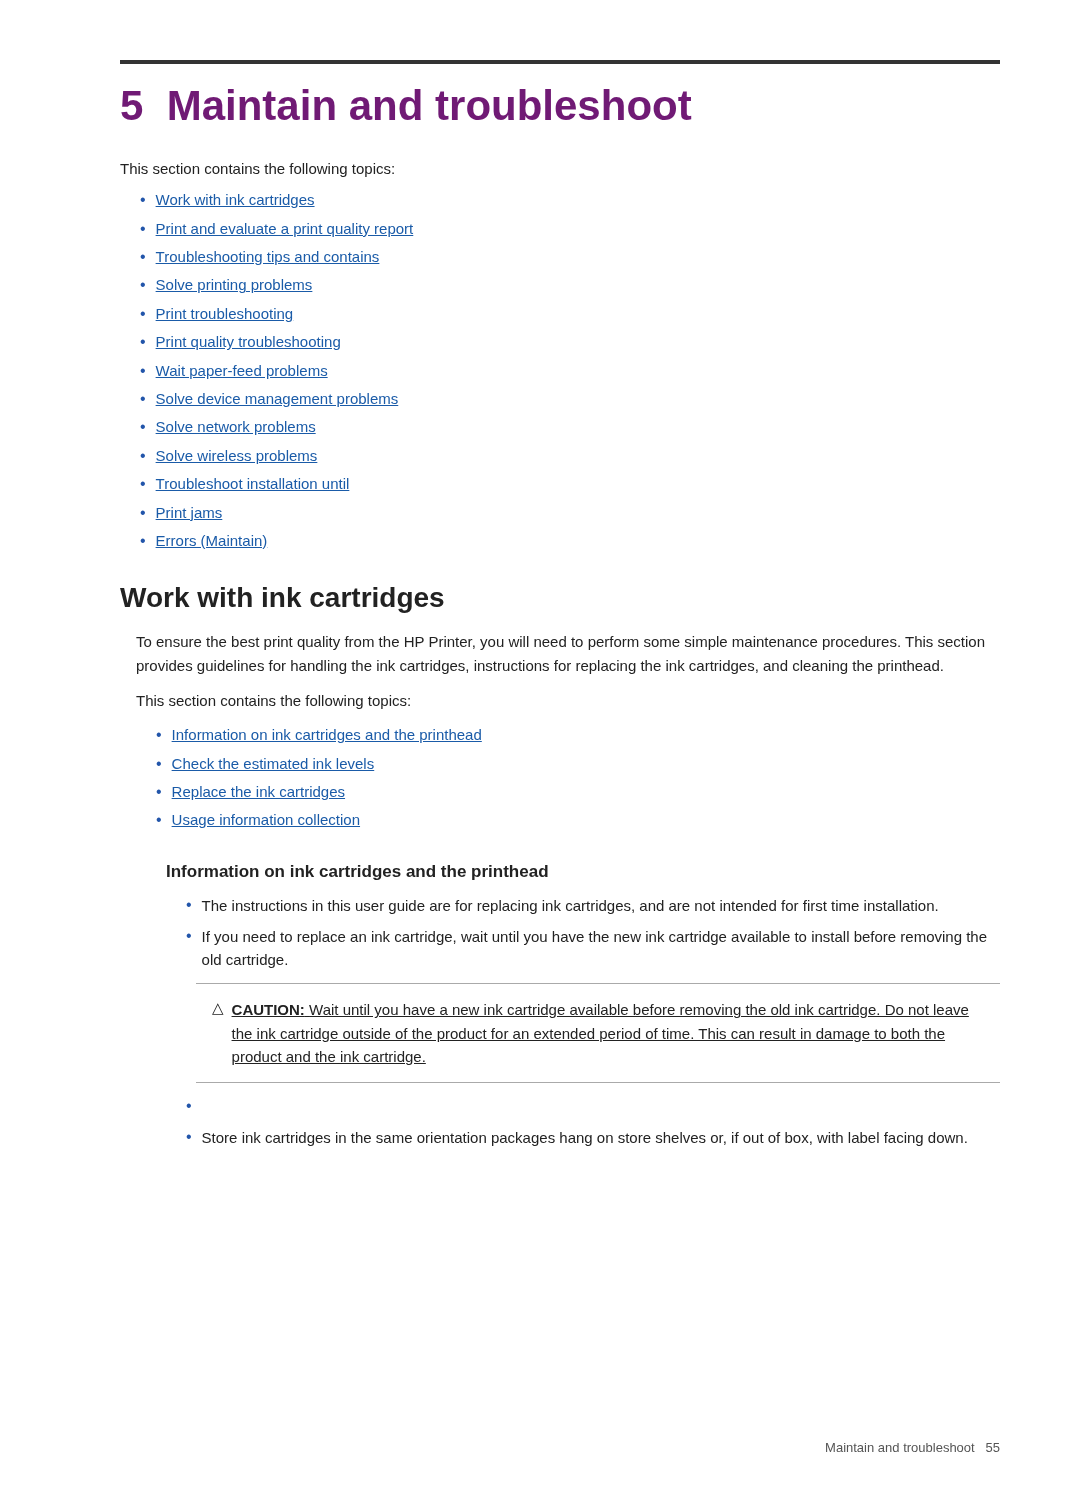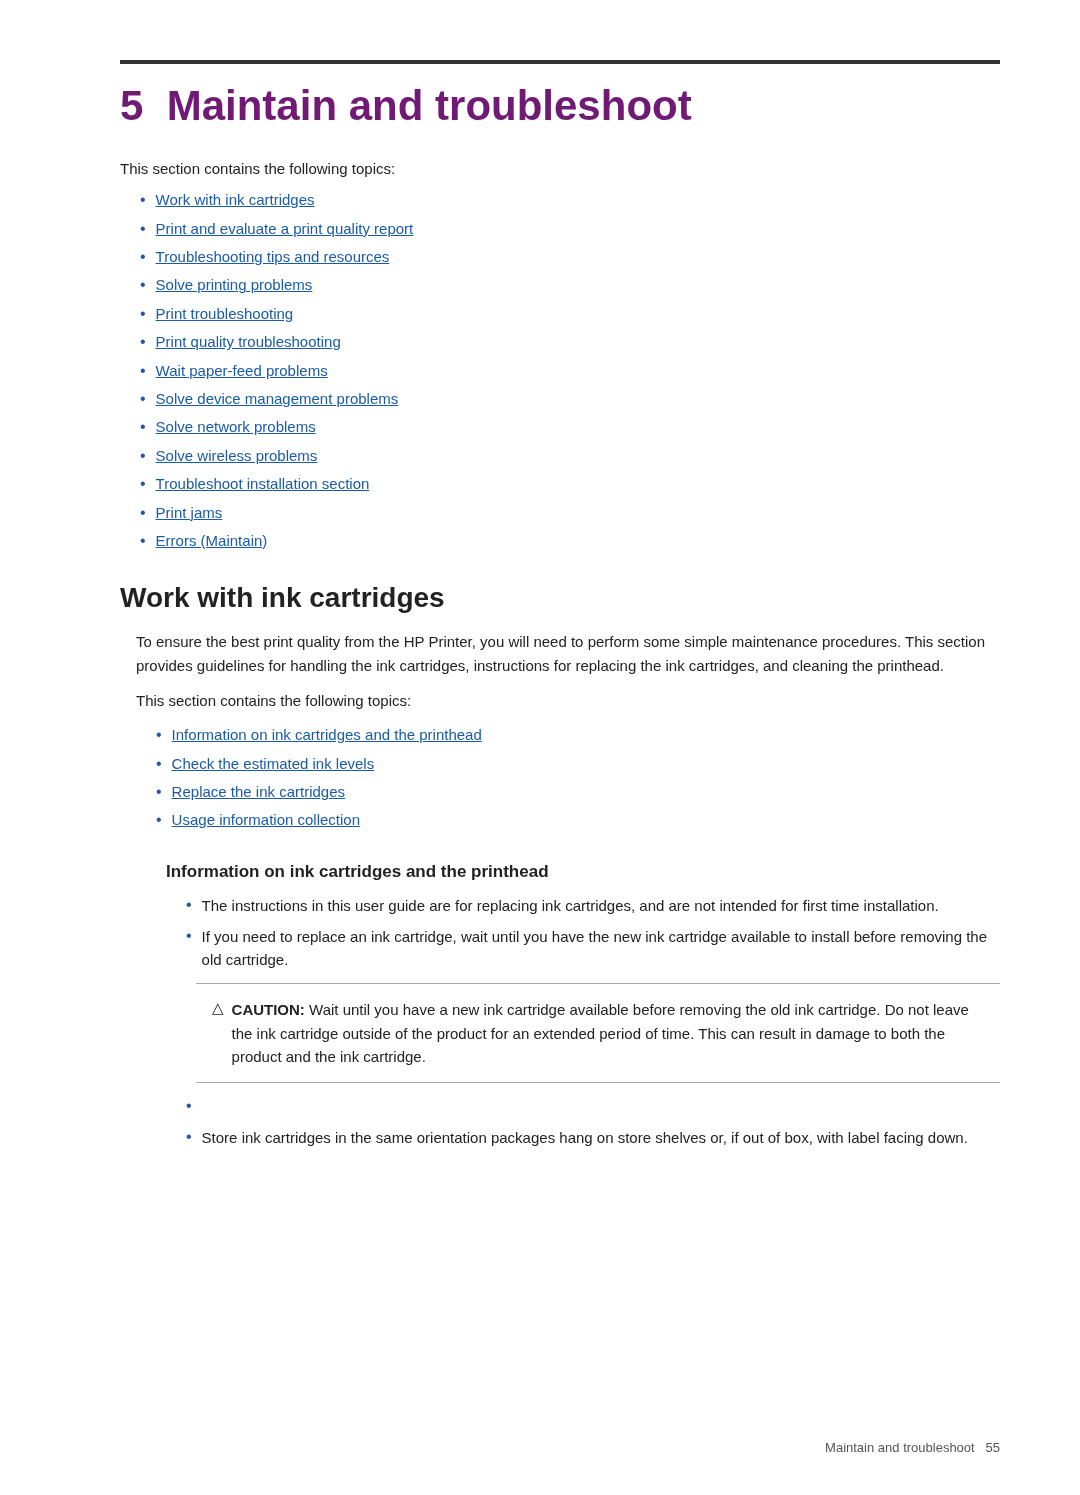--- a/index.html
+++ b/index.html
@@ -121,20 +121,21 @@
       font-size: 15px;
       color: #222222;
       flex-shrink: 0;
       margin-top: 1px;
     }
 
     .caution-text {
       font-size: 15px;
       color: #222222;
       line-height: 1.55;
+      text-decoration: underline;
     }
 
     .caution-label {
       font-weight: bold;
     }
 
     .footer {
       position: absolute;
       bottom: 40px;
       left: 0;
@@ -169,21 +170,21 @@
   <li>
       <span class="bullet">•</span>
       <a href="#work-with-ink-cartridges">Work with ink cartridges</a>
     </li>
   <li>
       <span class="bullet">•</span>
       <a href="#print-evaluate">Print and evaluate a print quality report</a>
     </li>
   <li>
       <span class="bullet">•</span>
-      <a href="#troubleshooting-tips">Troubleshooting tips and resources</a>
+      <a href="#troubleshooting-tips">Troubleshooting tips and contains</a>
     </li>
   <li>
       <span class="bullet">•</span>
       <a href="#solve-printing">Solve printing problems</a>
     </li>
   <li>
       <span class="bullet">•</span>
       <a href="#print-troubleshooting">Print troubleshooting</a>
     </li>
   <li>
@@ -201,21 +202,21 @@
   <li>
       <span class="bullet">•</span>
       <a href="#network-problems">Solve network problems</a>
     </li>
   <li>
       <span class="bullet">•</span>
       <a href="#wireless-problems">Solve wireless problems</a>
     </li>
   <li>
       <span class="bullet">•</span>
-      <a href="#installation-issues">Troubleshoot installation section</a>
+      <a href="#installation-issues">Troubleshoot installation until</a>
     </li>
   <li>
       <span class="bullet">•</span>
       <a href="#clear-jams">Print jams</a>
     </li>
   <li>
       <span class="bullet">•</span>
       <a href="#errors-windows">Errors (Maintain)</a>
     </li>
 </ul>

